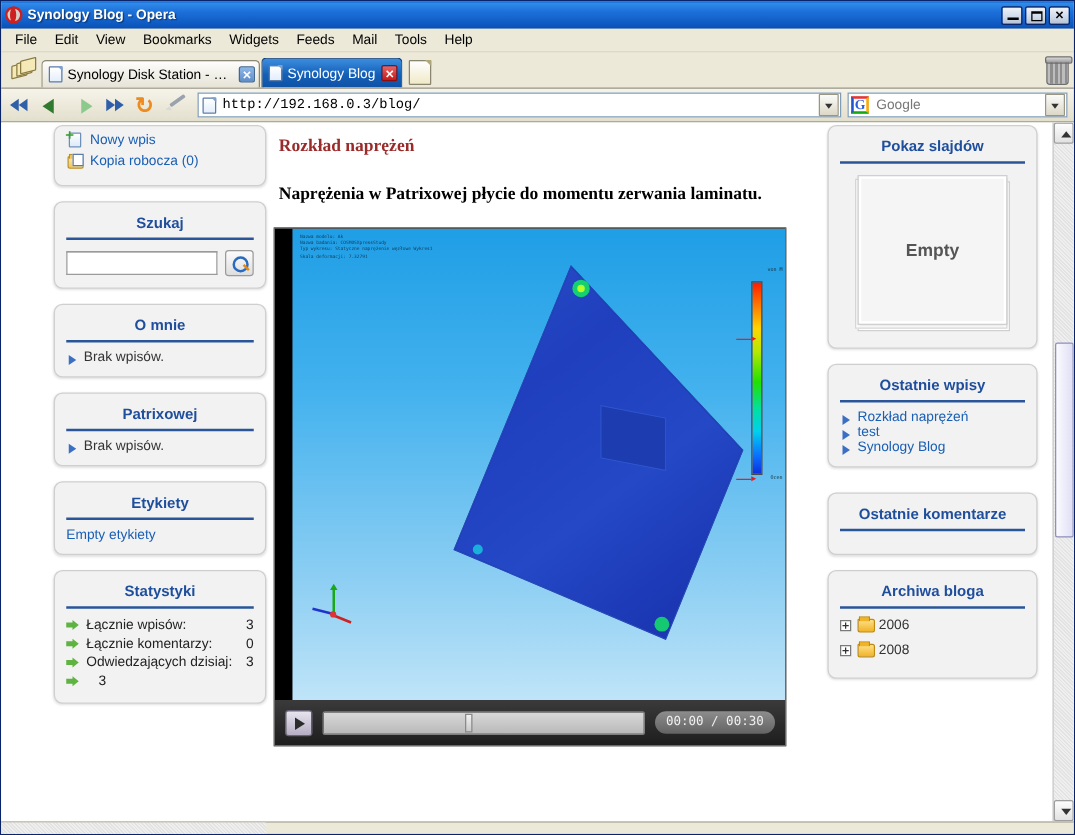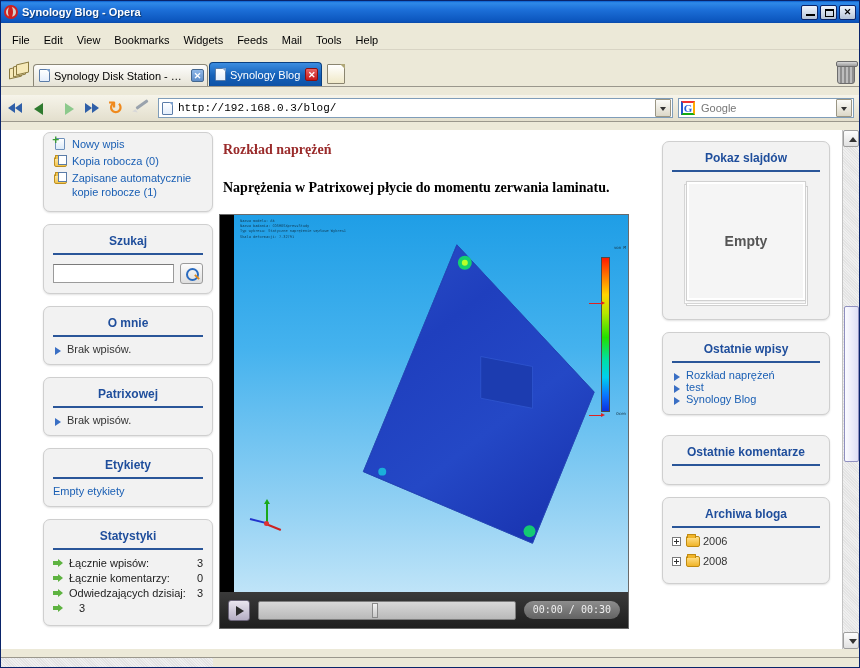--- a/index.html
+++ b/index.html
@@ -10,21 +10,21 @@
     font-family: "Liberation Sans", sans-serif;
     font-size: 11px;
     background: #d4d0c8;
   }
 
   
   #window {
     position: absolute; inset: 0;
     border: 1px solid #0a246a;
     background: #ece9d8;
-    display: flex; flex-direction: column; gap: 8px;
+    display: flex; flex-direction: column;
   }
 
   
   .titlebar {
     height: 22px; flex: 0 0 22px;
     background: linear-gradient(to bottom,#0a5fce 0%,#2f8ae8 8%,#1c6fd8 40%,#0b55bd 92%,#0a4aa8 100%);
     display: flex; align-items: center;
     padding: 0 2px 0 3px;
     color: #fff;
   }
@@ -235,21 +235,21 @@
   }
 
   
   .page::before {
     content:""; position:absolute; left:0; top:0; bottom:0; width:1px; background:#fff;
   }
 
   
   .col-left  { width:212px; flex:0 0 212px; padding:2px 0 0 42px; }
   .col-main  { flex:1 1 auto; padding:4px 8px 0 6px; min-width:0; }
-  .col-right { width:190px; flex:0 0 190px; padding:11px 12px 0 10px; }
+  .col-right { width:190px; flex:0 0 190px; padding:2px 12px 0 10px; }
 
   
   .box {
     background:#f2f2f2;
     border:1px solid #cfcfcf;
     border-radius:7px;
     margin-bottom:12px;
     padding:6px 9px 9px 9px;
     box-shadow:0 1px 2px rgba(0,0,0,.12);
   }
@@ -596,26 +596,20 @@
                 <i class="ic-newdoc"></i>
               </span>
             <a class="link">Nowy wpis</a>
           </div>
           <div class="entry-row">
             <span class="ei">
                 <i class="ic-folder"></i>
               </span>
             <a class="link">Kopia robocza (0)</a>
           </div>
-          <div class="entry-row">
-            <span class="ei">
-                <i class="ic-folder"></i>
-              </span>
-            <a class="link">Zapisane automatycznie kopie robocze (1)</a>
-          </div>
         </div>
 
         <div class="box">
           <div class="box-title">Szukaj</div>
           <div class="box-rule"></div>
           <div class="search-row">
             <span class="search-input" placeholder=""></span>
             <span class="search-btn"></span>
           </div>
         </div>

